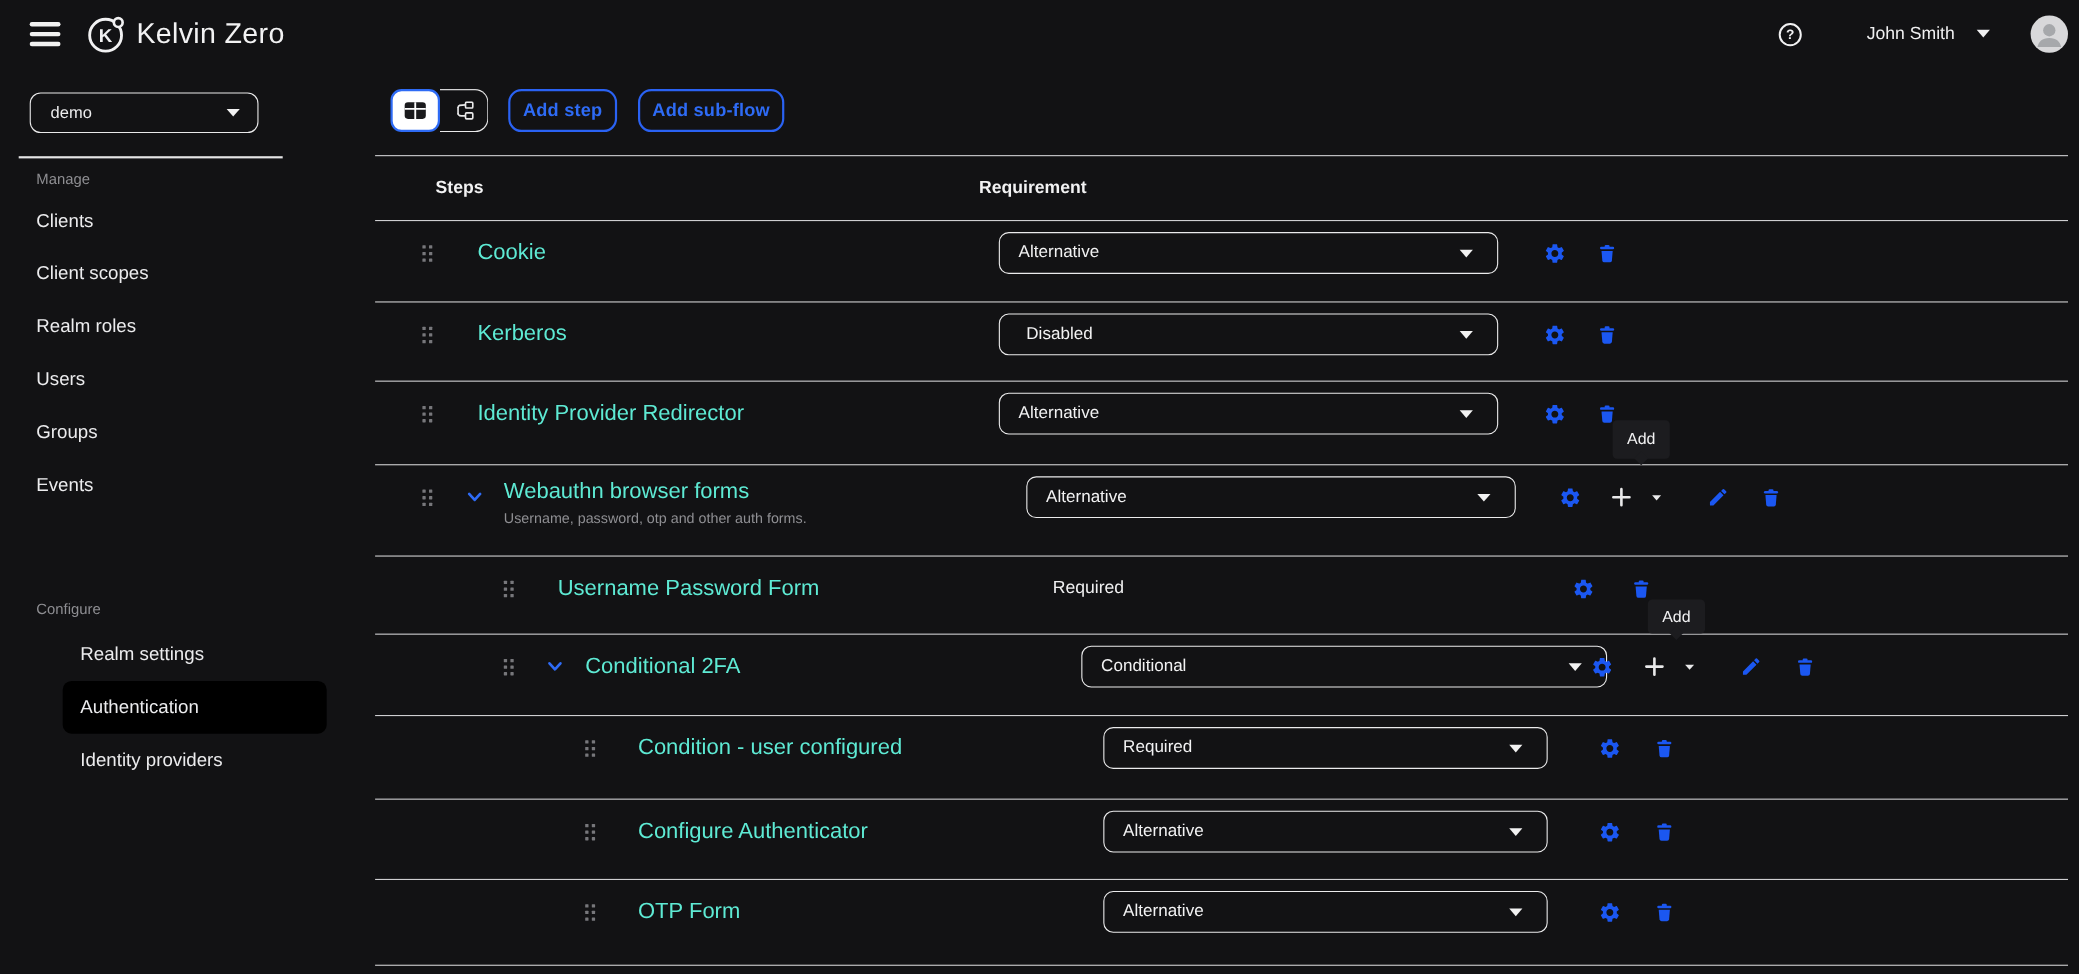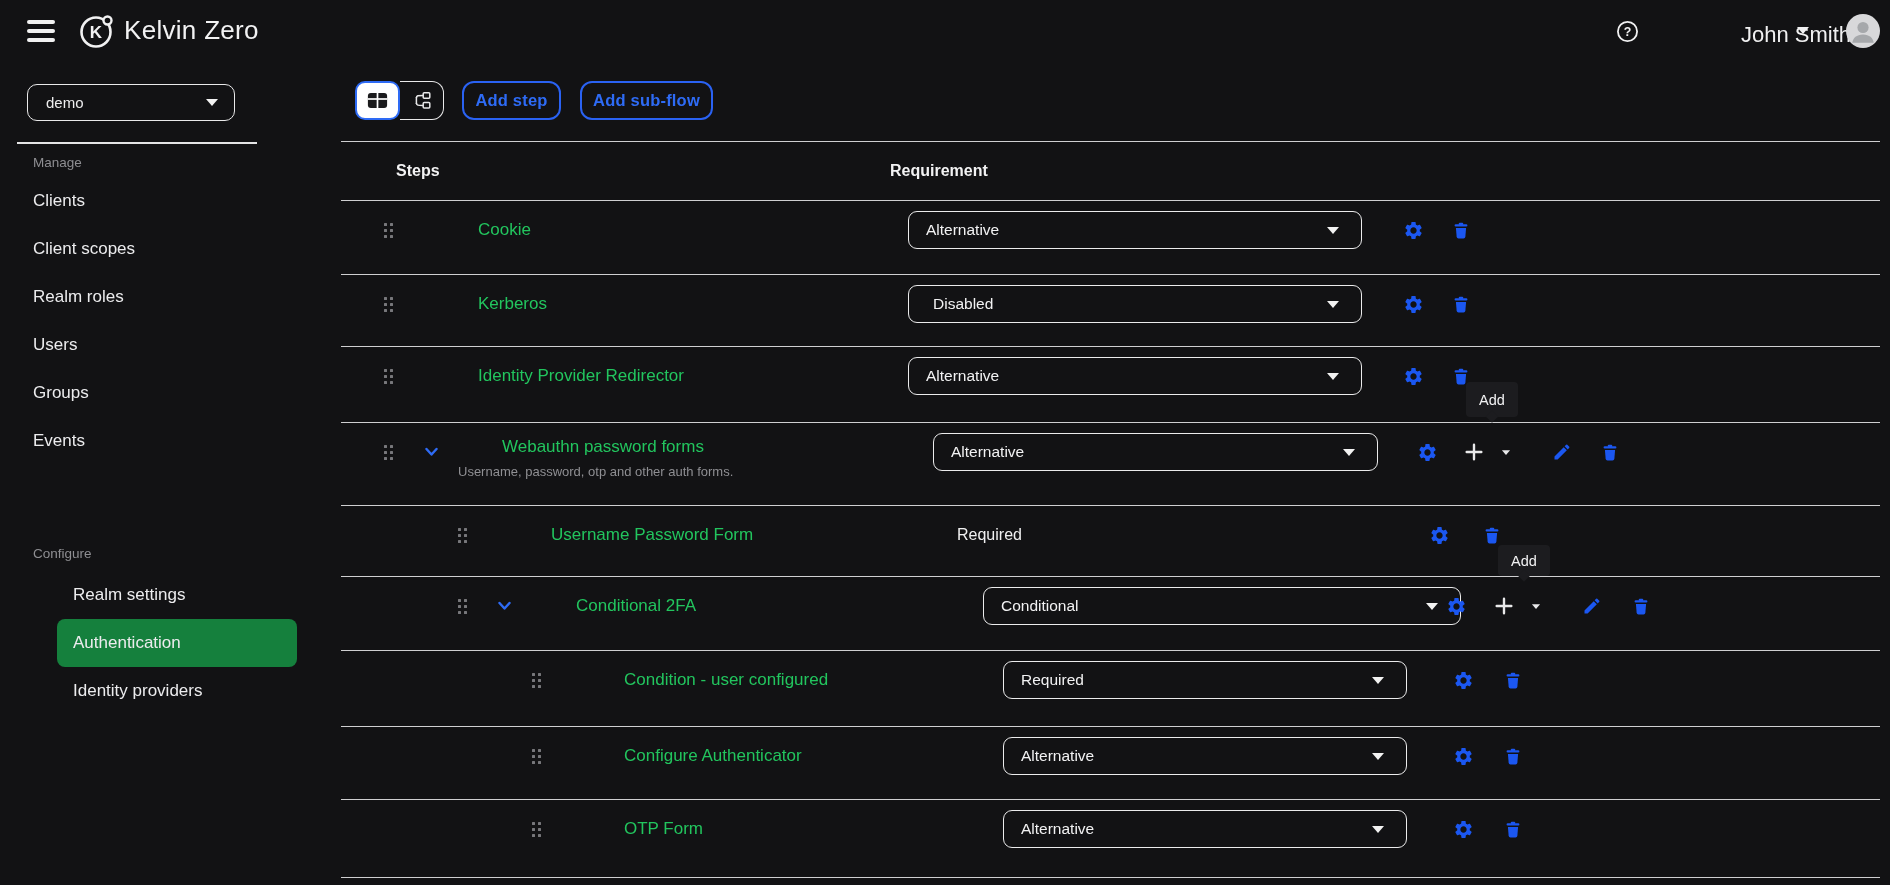--- a/index.html
+++ b/index.html
@@ -6,38 +6,38 @@
   .app{position:relative;width:1890px;height:885px;background:#121214;overflow:hidden;
        font-family:"Liberation Sans",sans-serif;color:#ededee;}
 
   
   .topbar{position:absolute;top:0;left:0;width:100%;height:63px;}
   .hamburger{position:absolute;left:27px;top:20px;width:28px;height:22px;cursor:pointer;}
   .hamburger span{display:block;height:3.6px;background:#f1f1f1;border-radius:2px;margin-bottom:5.4px;}
   .logo{position:absolute;left:78px;top:12px;}
   .brand{position:absolute;left:124px;top:15px;font-size:26px;letter-spacing:.3px;color:#f2f2f3;}
   .help{position:absolute;left:1616px;top:20px;cursor:pointer;}
-  .username{position:absolute;left:1697px;top:22px;font-size:22px;color:#f0f0f1;cursor:pointer;margin-left:44px;}
+  .username{position:absolute;left:1697px;top:22px;font-size:16px;color:#f0f0f1;cursor:pointer;}
   .user-caret{position:absolute;left:1797px;top:27px;width:0;height:0;cursor:pointer;
     border-left:6.5px solid transparent;border-right:6.5px solid transparent;border-top:7.5px solid #f0f0f1;}
   .avatar{position:absolute;left:1845px;top:13px;cursor:pointer;}
 
   
   .sidebar{position:absolute;left:0;top:63px;width:283px;bottom:0;}
   .realm-select{position:absolute;left:27px;top:21px;width:208px;height:37px;border:1.5px solid #e9e9ea;
     border-radius:10px;display:flex;align-items:center;padding-left:18px;box-sizing:border-box;
     font-size:15px;cursor:pointer;}
   .realm-select .sel-caret{position:absolute;right:16px;}
   .sel-caret{width:0;height:0;border-left:6px solid transparent;border-right:6px solid transparent;
     border-top:7px solid #f2f2f2;}
   .side-divider{position:absolute;left:17px;top:79px;width:240px;height:2px;background:#e4e4e5;}
   .nav-label{position:absolute;left:33px;font-size:13.5px;color:#8e8e92;}
   .nav-group{position:absolute;left:0;width:283px;}
   .nav-item{height:48px;line-height:48px;padding-left:33px;font-size:17px;color:#ececee;cursor:pointer;}
-  .nav-item.selected{margin-left:17px;width:240px;padding-left:16px;background:#15803d;border-radius:8px;
+  .nav-item.selected{margin-left:17px;width:240px;padding-left:16px;background:#000000;border-radius:8px;
     box-sizing:border-box;}
 
   
   .view-toggle{position:absolute;left:355px;top:81px;height:39px;display:flex;}
   .seg{width:45px;height:39px;box-sizing:border-box;display:flex;align-items:center;justify-content:center;cursor:pointer;}
   .seg.sel{background:#ffffff;border:2px solid #2e6bf5;border-radius:10px;}
   .seg.unsel{width:44px;border:1.5px solid #e9e9ea;border-left:none;border-radius:0 12px 12px 0;}
   .btn{position:absolute;top:81px;height:39px;box-sizing:border-box;border:2px solid #2a62f3;border-radius:12px;
     color:#2e6bf5;font-size:16.5px;font-weight:700;display:flex;align-items:center;justify-content:center;
     background:transparent;cursor:pointer;letter-spacing:.2px;}
@@ -45,21 +45,21 @@
   .btn.add-subflow{left:580px;width:133px;}
 
   
   .flow-table{position:absolute;left:341px;top:141px;width:1539px;border-top:1px solid #cfcfd1;}
   .thead{position:relative;height:58px;border-bottom:1px solid #cfcfd1;}
   .th{position:absolute;top:29px;transform:translateY(-50%);font-weight:700;font-size:16px;color:#f2f2f3;}
   .trow{position:relative;border-bottom:1px solid #cfcfd1;}
   .cellpos{position:absolute;top:29px;transform:translateY(-50%);}
   .iconbtn{position:absolute;top:29px;transform:translate(-50%,-50%);width:24px;height:24px;
     display:flex;align-items:center;justify-content:center;cursor:pointer;}
-  .rowname{font-size:17px;color:#22c55e;white-space:nowrap;margin-left:44px;}
+  .rowname{font-size:20px;color:#5eead4;white-space:nowrap;}
   .rowdesc{position:absolute;top:48px;transform:translateY(-50%);font-size:13px;color:#8f8f93;white-space:nowrap;}
   .req-select{position:absolute;top:10px;height:38px;box-sizing:border-box;border:1.5px solid #ebebec;
     border-radius:9px;display:flex;align-items:center;padding-left:17px;font-size:15.5px;color:#f2f2f3;
     cursor:pointer;background:transparent;}
   .req-select .sel-caret{position:absolute;right:22px;}
   .req-text{font-size:16px;color:#f0f0f1;}
   .drag{display:grid;grid-template-columns:3px 3px;grid-template-rows:3px 3px 3px;gap:3px;cursor:grab;}
   .drag i{background:#77777b;border-radius:0.5px;}
   .tooltip{position:absolute;background:#1c1c1f;border-radius:4px;display:flex;align-items:center;
     justify-content:center;font-size:14.5px;color:#f2f2f3;z-index:5;}
@@ -266,21 +266,21 @@
               <i></i>
               <i></i>
               <i></i>
             </div>
           </div>
           <div class="iconbtn" style="left: 90px;">
             <svg width="13" height="10" viewBox="0 0 13 10">
               <polyline points="1.5,2 6.5,7.5 11.5,2" fill="none" stroke="#2e6bf5" stroke-width="2.4" stroke-linecap="round" stroke-linejoin="round"></polyline>
             </svg>
           </div>
-          <div class="cellpos rowname" style="left: 117px; top: 24px;">Webauthn password forms</div>
+          <div class="cellpos rowname" style="left: 117px; top: 24px;">Webauthn browser forms</div>
           <div class="rowdesc" style="left: 117px;">Username, password, otp and other auth forms.</div>
           <div class="req-select" style="left: 592px; width: 445px;">
             <span>Alternative</span>
             <span class="sel-caret"></span>
           </div>
           <div class="iconbtn" style="left: 1086px;">
             <svg width="21" height="21" viewBox="0 0 24 24">
               <path fill="#1b57f1" d="M19.14 12.94c.04-.3.06-.61.06-.94 0-.32-.02-.64-.07-.94l2.03-1.58c.18-.14.23-.41.12-.61l-1.92-3.32c-.12-.22-.37-.29-.59-.22l-2.39.96c-.5-.38-1.03-.7-1.62-.94l-.36-2.54c-.04-.24-.24-.41-.48-.41h-3.84c-.24 0-.43.17-.47.41l-.36 2.54c-.59.24-1.13.57-1.62.94l-2.39-.96c-.22-.08-.47 0-.59.22L2.74 8.87c-.12.21-.08.47.12.61l2.03 1.58c-.05.3-.09.63-.09.94s.02.64.07.94l-2.03 1.58c-.18.14-.23.41-.12.61l1.92 3.32c.12.22.37.29.59.22l2.39-.96c.5.38 1.03.7 1.62.94l.36 2.54c.05.24.24.41.48.41h3.84c.24 0 .44-.17.47-.41l.36-2.54c.59-.24 1.13-.56 1.62-.94l2.39.96c.22.08.47 0 .59-.22l1.92-3.32c.12-.22.07-.47-.12-.61l-2.01-1.58zM12 15.6c-1.98 0-3.6-1.62-3.6-3.6s1.62-3.6 3.6-3.6 3.6 1.62 3.6 3.6-1.62 3.6-3.6 3.6z"></path>
             </svg>
           </div>

